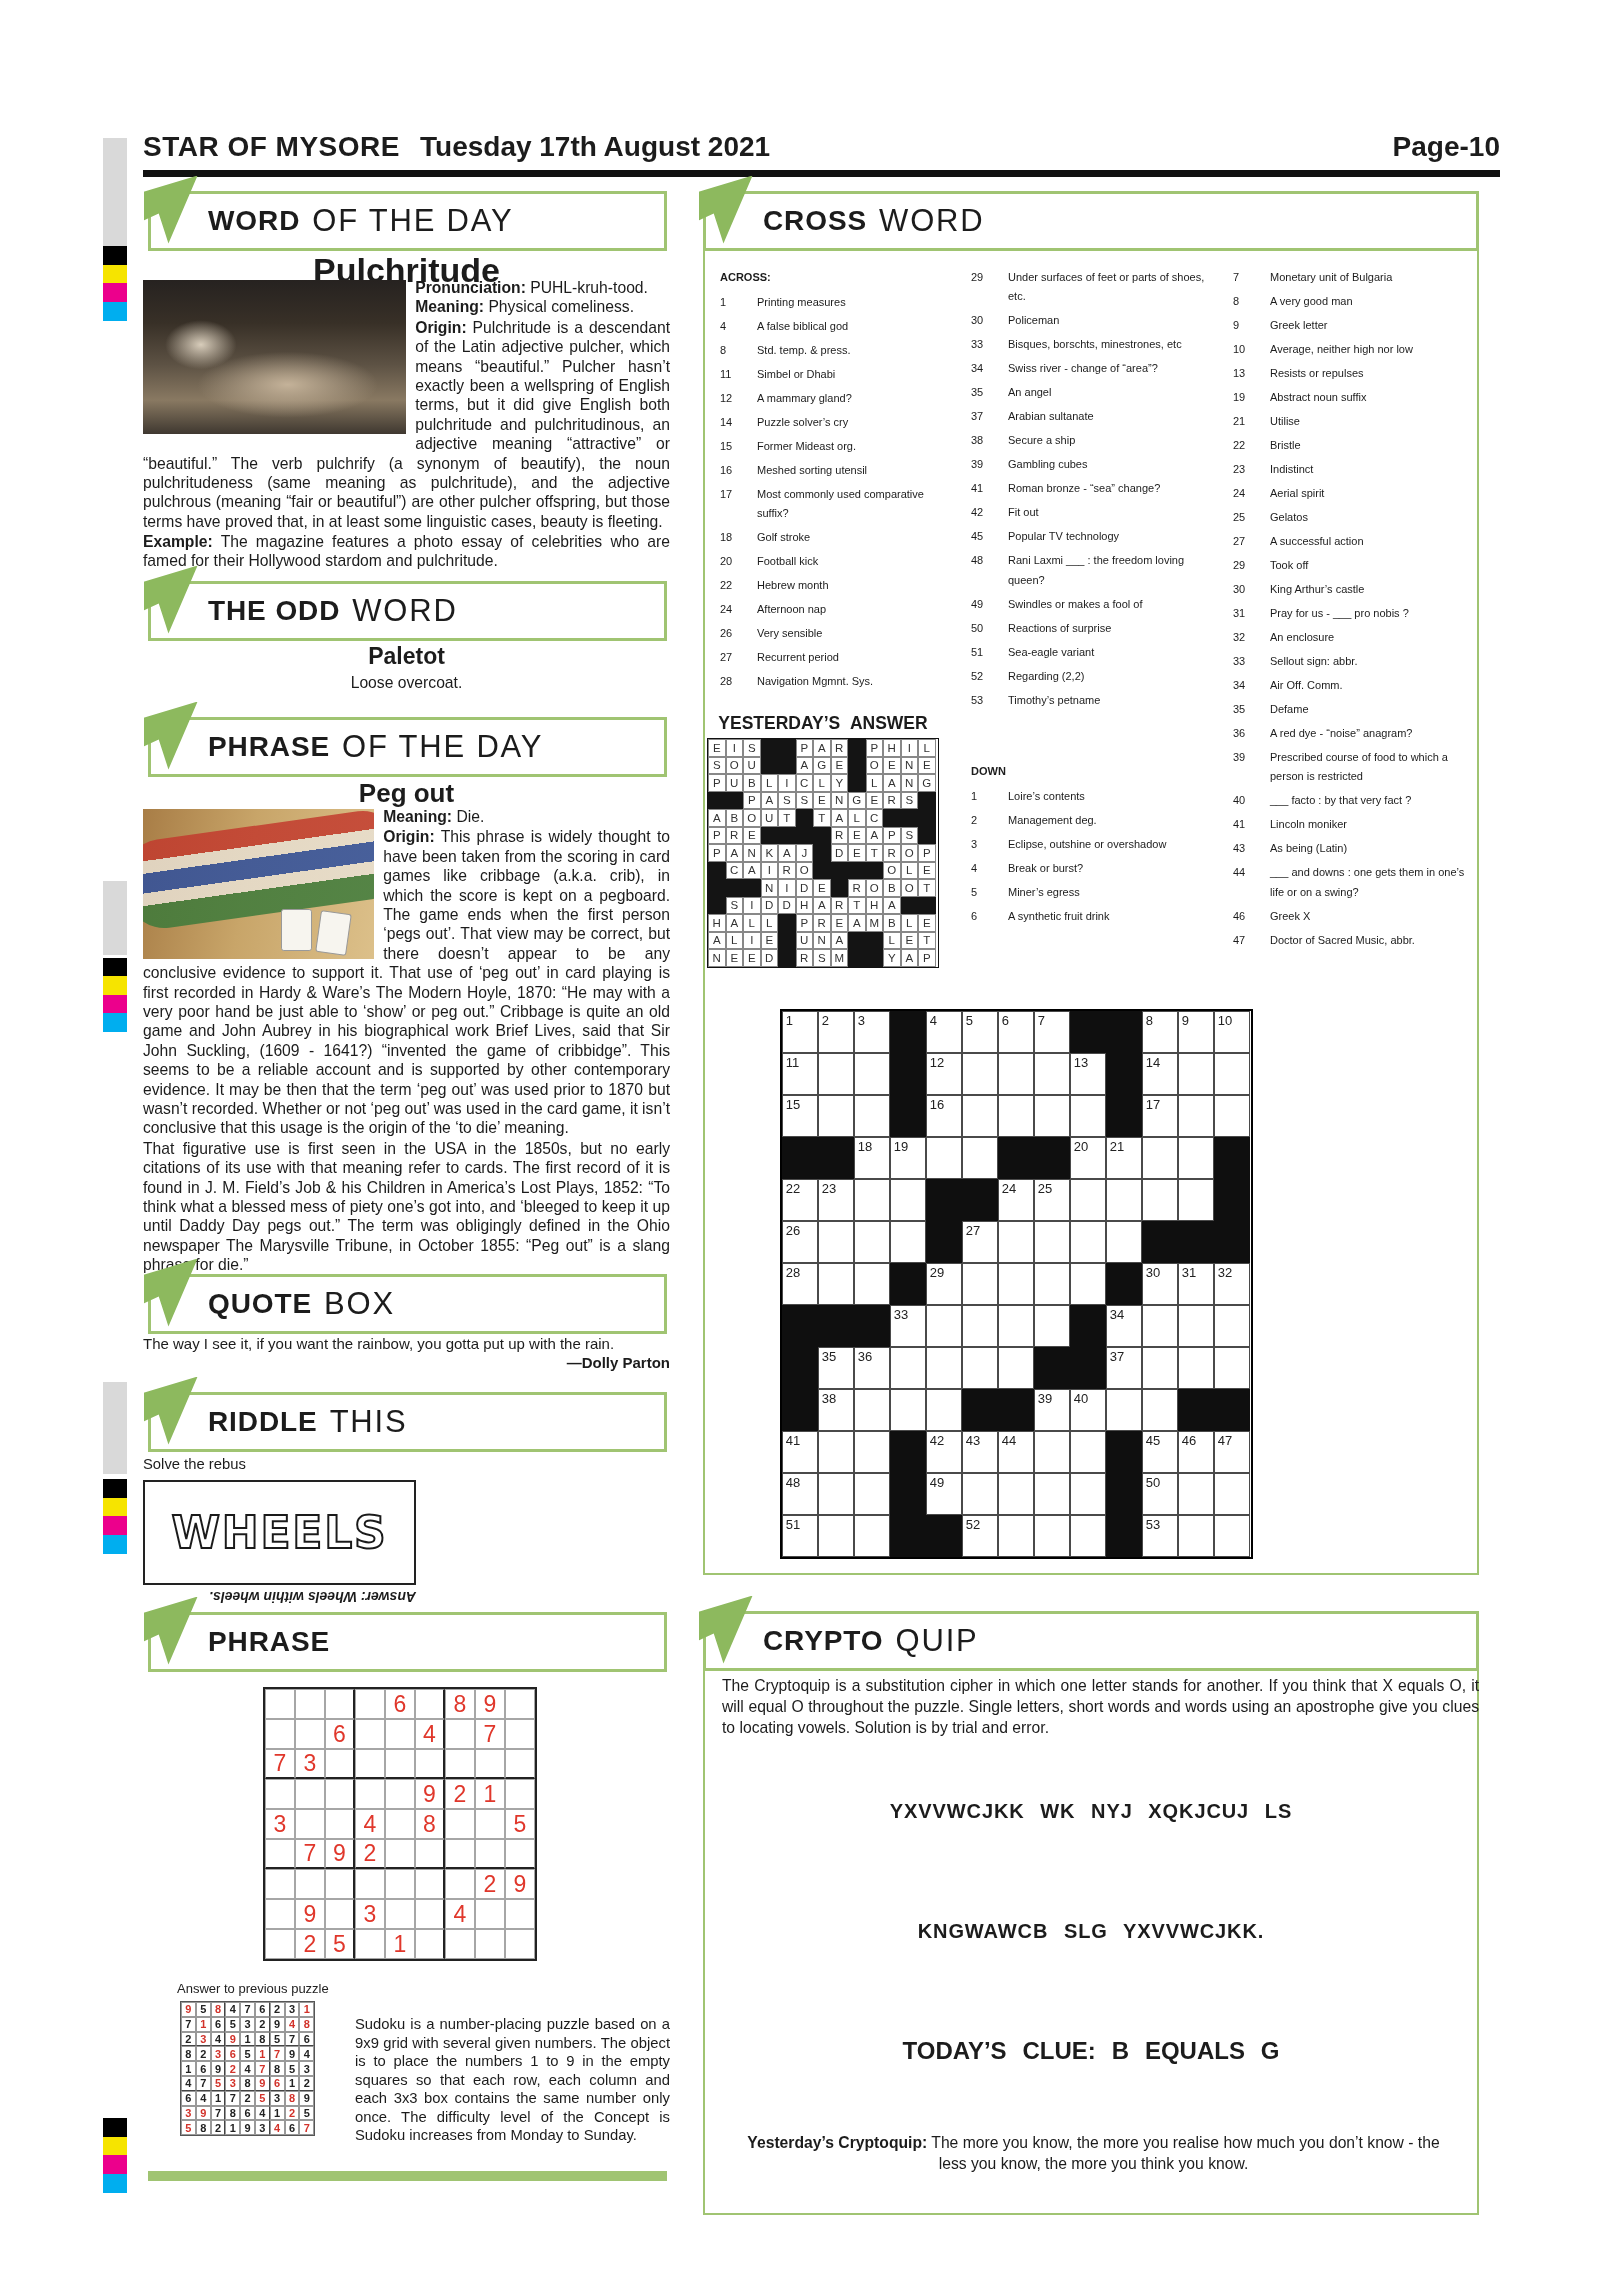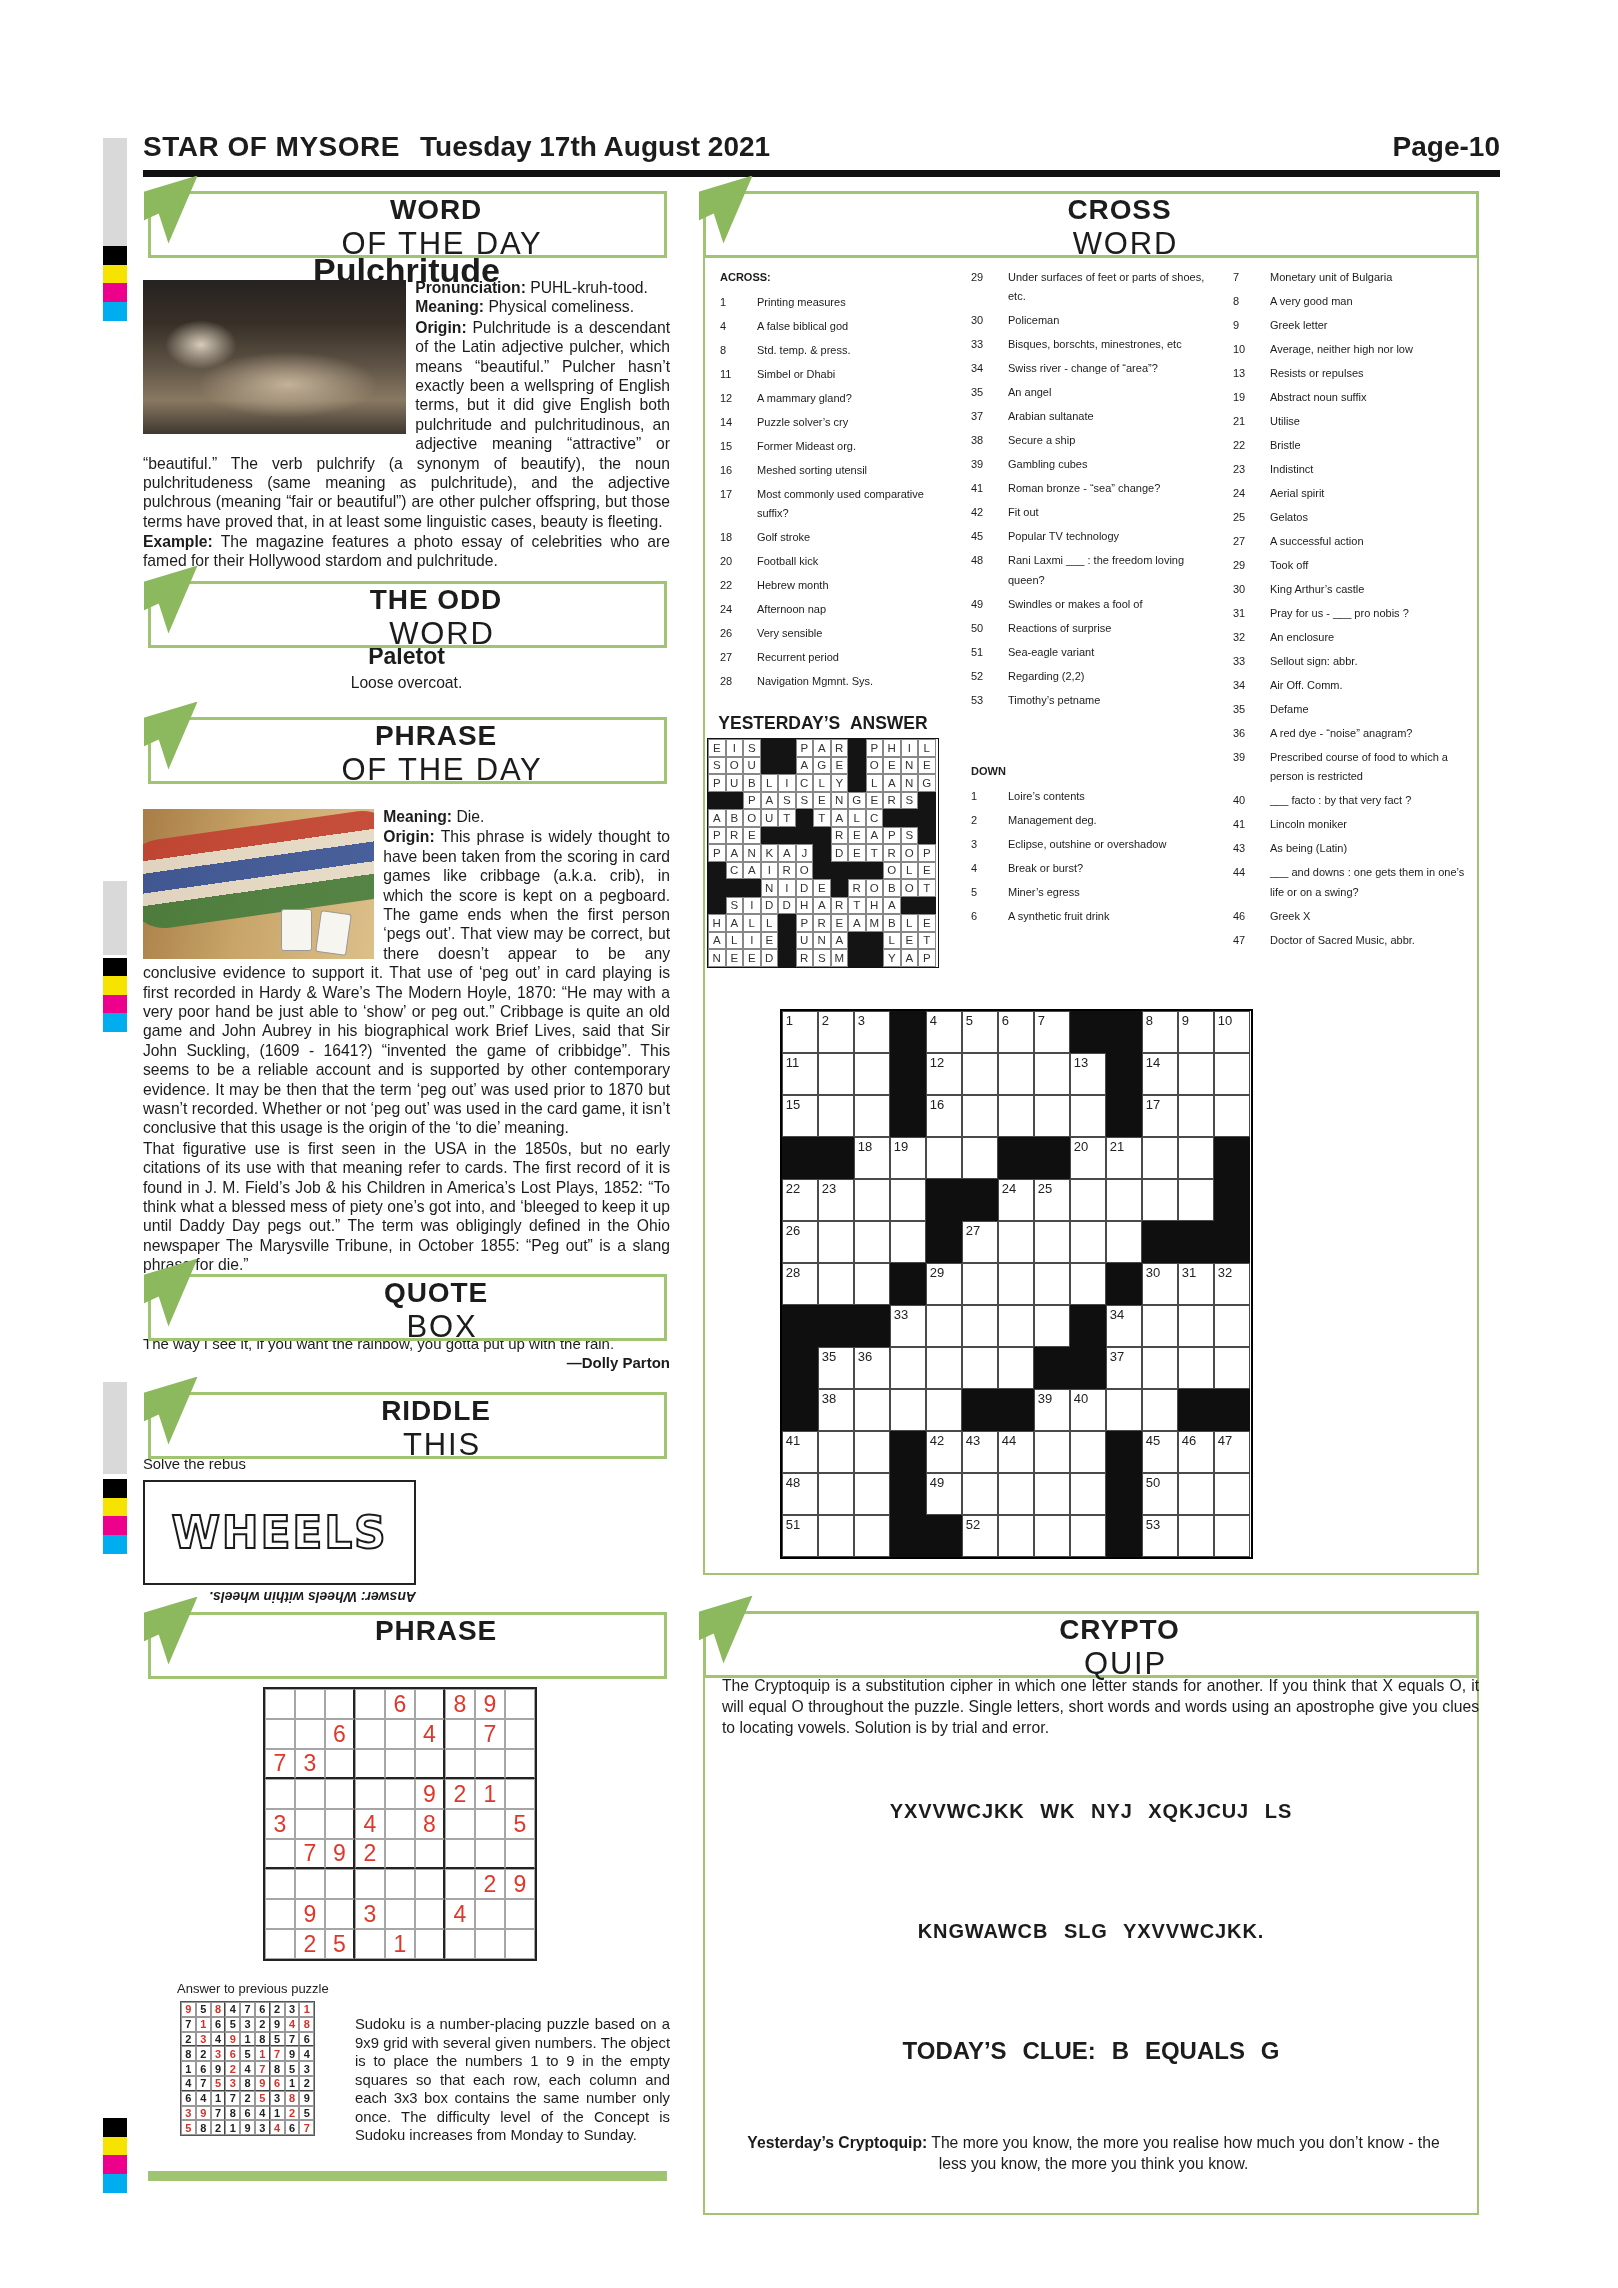--- a/index.html
+++ b/index.html
@@ -13,21 +13,21 @@
   .mast-date{left:420px;top:131px;font-size:28px;font-weight:bold;}
   .mast-page{left:1295px;top:131px;width:205px;text-align:right;font-size:28px;font-weight:bold;}
   .mast-rule{left:143px;top:170px;width:1357px;height:7.4px;background:#111;}
 
   
   .reg{left:103px;width:24px;}
   .reg-gray{background:#d9d9d9;}
   .sq{height:18.5px;}
 
   
-  .hdr{height:67px;border:3.7px solid var(--green);background:#fff;display:flex;align-items:center;padding-left:57px;z-index:3;flex-direction:column;}
+  .hdr{height:60px;border:3.7px solid var(--green);background:#fff;display:flex;align-items:center;padding-left:57px;z-index:3;}
   .hdr .flag{position:absolute;left:-7.4px;top:-18.5px;width:54px;height:68px;background:var(--flag);
     clip-path:polygon(0 24%,100% 0,46% 100%,28% 56%,0 66%);}
   .hdr .strong{font-weight:800;font-size:28px;letter-spacing:0.9px;}
   .hdr .light{font-weight:400;font-size:31px;letter-spacing:1.8px;margin-left:12px;}
 
   .obox{border:2.8px solid var(--green);z-index:1;}
 
   
   .center-title{left:143px;width:527px;text-align:center;font-weight:bold;}
   .body-text{font-size:15.7px;line-height:19.4px;text-align:justify;}
@@ -145,20 +145,21 @@
     <span class="light">WORD</span>
   </div>
   <div class="abs center-title" style="top:643px;font-size:23px;">Paletot</div>
   <div class="abs center-title" style="top:674px;font-size:15.7px;font-weight:normal;">Loose overcoat.</div>
 
   <div class="abs hdr" style="left:148px;top:717px;width:519px;">
     <span class="flag"></span>
     <span class="strong">PHRASE</span>
     <span class="light">OF THE DAY</span>
   </div>
+  <div class="abs center-title" style="top:778px;font-size:26px;">Peg out</div>
   <div class="abs body-text" style="left:143px;top:807px;width:527px;">
     <div class="pod-photo">
       <div class="pod-track"></div>
       <div class="pod-card" style="left:138px;top:100px;"></div>
       <div class="pod-card" style="left:175px;top:103px;transform:rotate(8deg);"></div>
     </div>
     <p><b>Meaning:</b> <span>Die.</span></p>
     <p><b>Origin:</b> <span>This phrase is widely thought to have been taken from the scoring in card games like cribbage (a.k.a. crib), in which the score is kept on a pegboard. The game ends when the first person ‘pegs out’. That view may be correct, but there doesn’t appear to be any conclusive evidence to support it. That use of ‘peg out’ in card playing is first recorded in Hardy &amp; Ware’s The Modern Hoyle, 1870: “He may with a very poor hand be just able to ‘show’ or peg out.” Cribbage is quite an old game and John Aubrey in his biographical work Brief Lives, said that Sir John Suckling, (1609 - 1641?) “invented the game of cribbidge”. This seems to be a reliable account and is supported by other contemporary evidence. It may be then that the term ‘peg out’ was used prior to 1870 but wasn’t recorded. Whether or not ‘peg out’ was used in the card game, it isn’t conclusive that this usage is the origin of the ‘to die’ meaning.</span></p>
     <p>That figurative use is first seen in the USA in the 1850s, but no early citations of its use with that meaning refer to cards. The first record of it is found in J. M. Field’s Job &amp; his Children in America’s Lost Plays, 1852: “To think what a blessed mess of piety one’s got into, and ‘bleeged to keep it up until Daddy Day pegs out.” The term was obligingly defined in the Ohio newspaper The Marysville Tribune, in October 1855: “Peg out” is a slang phrase for die.”</p>
   </div>

